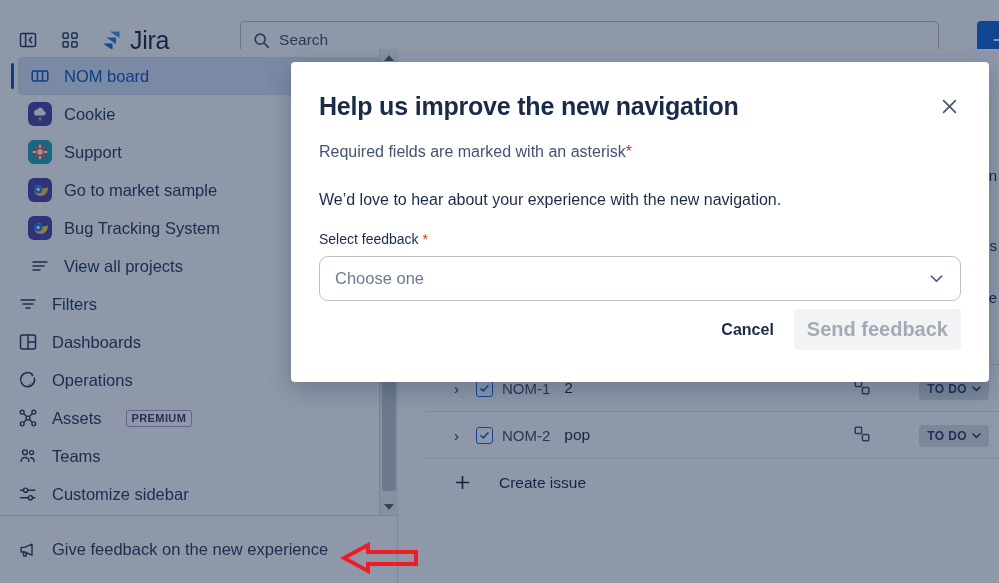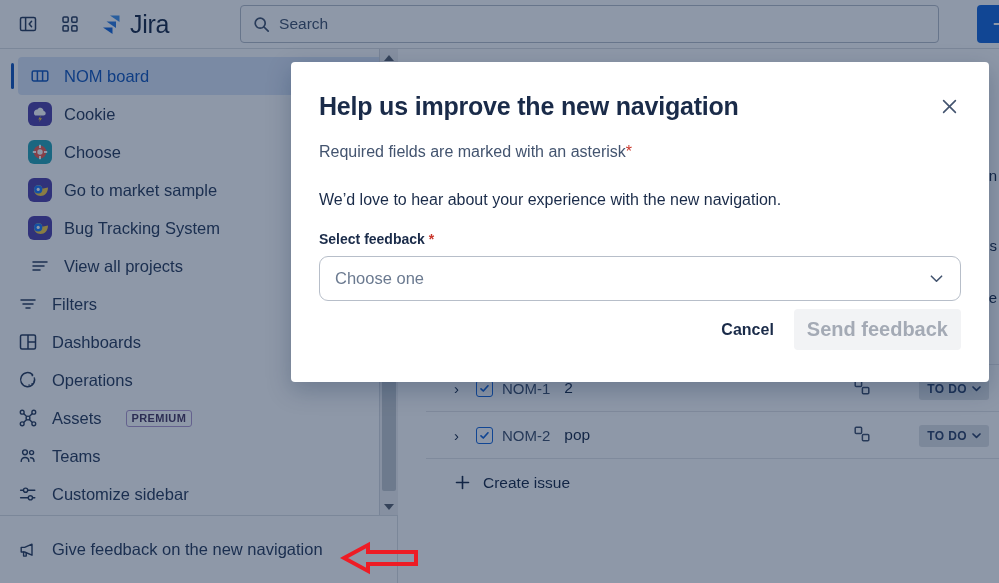--- a/index.html
+++ b/index.html
@@ -12,21 +12,21 @@
   #root { position: relative; width: 999px; height: 583px; }
 
   
   .app {
     position: absolute; inset: 0;
     background: #ffffff;
   }
 
   
   .topnav {
-    position: absolute; top: 0; left: 0; right: 0; height: 49px;
+    position: absolute; top: 16px; left: 0; right: 0; height: 49px;
     background: #ffffff;
     border-bottom: 1px solid #dcdfe4;
     display: flex; align-items: center;
     padding: 0 12px;
     gap: 10px;
   }
   .icon-btn {
     width: 32px; height: 32px;
     display: flex; align-items: center; justify-content: center;
     border-radius: 4px;
@@ -185,21 +185,21 @@
   }
   .status-pill {
     background: #dee1e6; color: #31456a;
     font-size: 12px; font-weight: bold; letter-spacing: 0.4px;
     border-radius: 3px;
     padding: 4px 7px 4px 8px;
     display: flex; align-items: center; gap: 4px;
   }
   .create-issue-row {
     height: 48px; display: flex; align-items: center;
-    padding-left: 28px; gap: 12px;
+    padding-left: 28px; gap: 28px;
     color: #1a2b49; font-size: 15.5px;
     border-top: 1px solid #e3e5e9;
   }
   .bg-text-frag {
     position: absolute;
     right: 2px;
     color: #1a2b49;
     font-size: 15px;
     white-space: nowrap;
   }
@@ -234,21 +234,21 @@
     margin-top: 22px;
     font-size: 16px; color: #43546f;
   }
   .ast { color: #c9372c; }
   .modal-desc {
     margin-top: 30px;
     font-size: 16px; color: #1a2b49;
   }
   .field-label {
     margin-top: 22px;
-    font-size: 14px; font-weight: bold; color: #1a2b49;
+    font-size: 14px; font-weight: normal; color: #1a2b49;
   }
   .select-box {
     margin-top: 9px;
     height: 45px;
     border: 1px solid #b7bec9;
     border-radius: 9px;
     display: flex; align-items: center; justify-content: space-between;
     padding: 0 15px;
     background: #fff;
   }
@@ -351,21 +351,21 @@
             <svg width="24" height="24" viewBox="0 0 24 24">
               <rect width="24" height="24" rx="6" fill="#2aa5b8"></rect>
               <circle cx="12" cy="12" r="6.4" fill="#f15d50"></circle>
               <circle cx="12" cy="12" r="2.7" fill="#ffffff"></circle>
               <rect x="11" y="4.8" width="2" height="3.2" fill="#ffffff"></rect>
               <rect x="11" y="16" width="2" height="3.2" fill="#ffffff"></rect>
               <rect x="4.8" y="11" width="3.2" height="2" fill="#ffffff"></rect>
               <rect x="16" y="11" width="3.2" height="2" fill="#ffffff"></rect>
             </svg>
           </span>
-          <span>Choose</span>
+          <span>Support</span>
         </div>
 
         <div class="side-item project">
           <span class="proj-ico">
             <svg width="24" height="24" viewBox="0 0 24 24">
               <rect width="24" height="24" rx="6" fill="#5243aa"></rect>
               <path d="M20 9.5c0 5-3.3 8.5-7.4 8.5-3.7 0-6.6-2.6-6.6-6.2 0-2.6 1.9-4.8 4.4-4.8 2.2 0 3.9 1.5 3.9 3.4 0 1.4-1 2.5-2.3 2.5-.9 0-1.6-.6-1.6-1.4" fill="#f5cd47"></path>
               <circle cx="10.2" cy="11.4" r="4.1" fill="#1d7afc"></circle>
               <circle cx="10.2" cy="11.4" r="1.6" fill="#ffffff"></circle>
             </svg>
@@ -476,21 +476,21 @@
 
       </div>
 
       <div class="side-footer">
         <span class="side-icon">
           <svg width="20" height="20" viewBox="0 0 20 20" fill="none" stroke="#2c3e5d" stroke-width="1.4" stroke-linejoin="round">
             <path d="M3.2 7.4h3.4L14 4.2v11L6.6 12H3.2z"></path>
             <path d="M5.6 12v4.1h2.6V12.8" stroke-linecap="round"></path>
           </svg>
         </span>
-        <span>Give feedback on the new navigation</span>
+        <span>Give feedback on the new experience</span>
       </div>
     </div>
 
     <div class="sbar">
       <div class="sbar-up">
         <span class="tri tri-up"></span>
       </div>
       <div class="sbar-thumb"></div>
       <div class="sbar-down">
         <span class="tri tri-down"></span>

